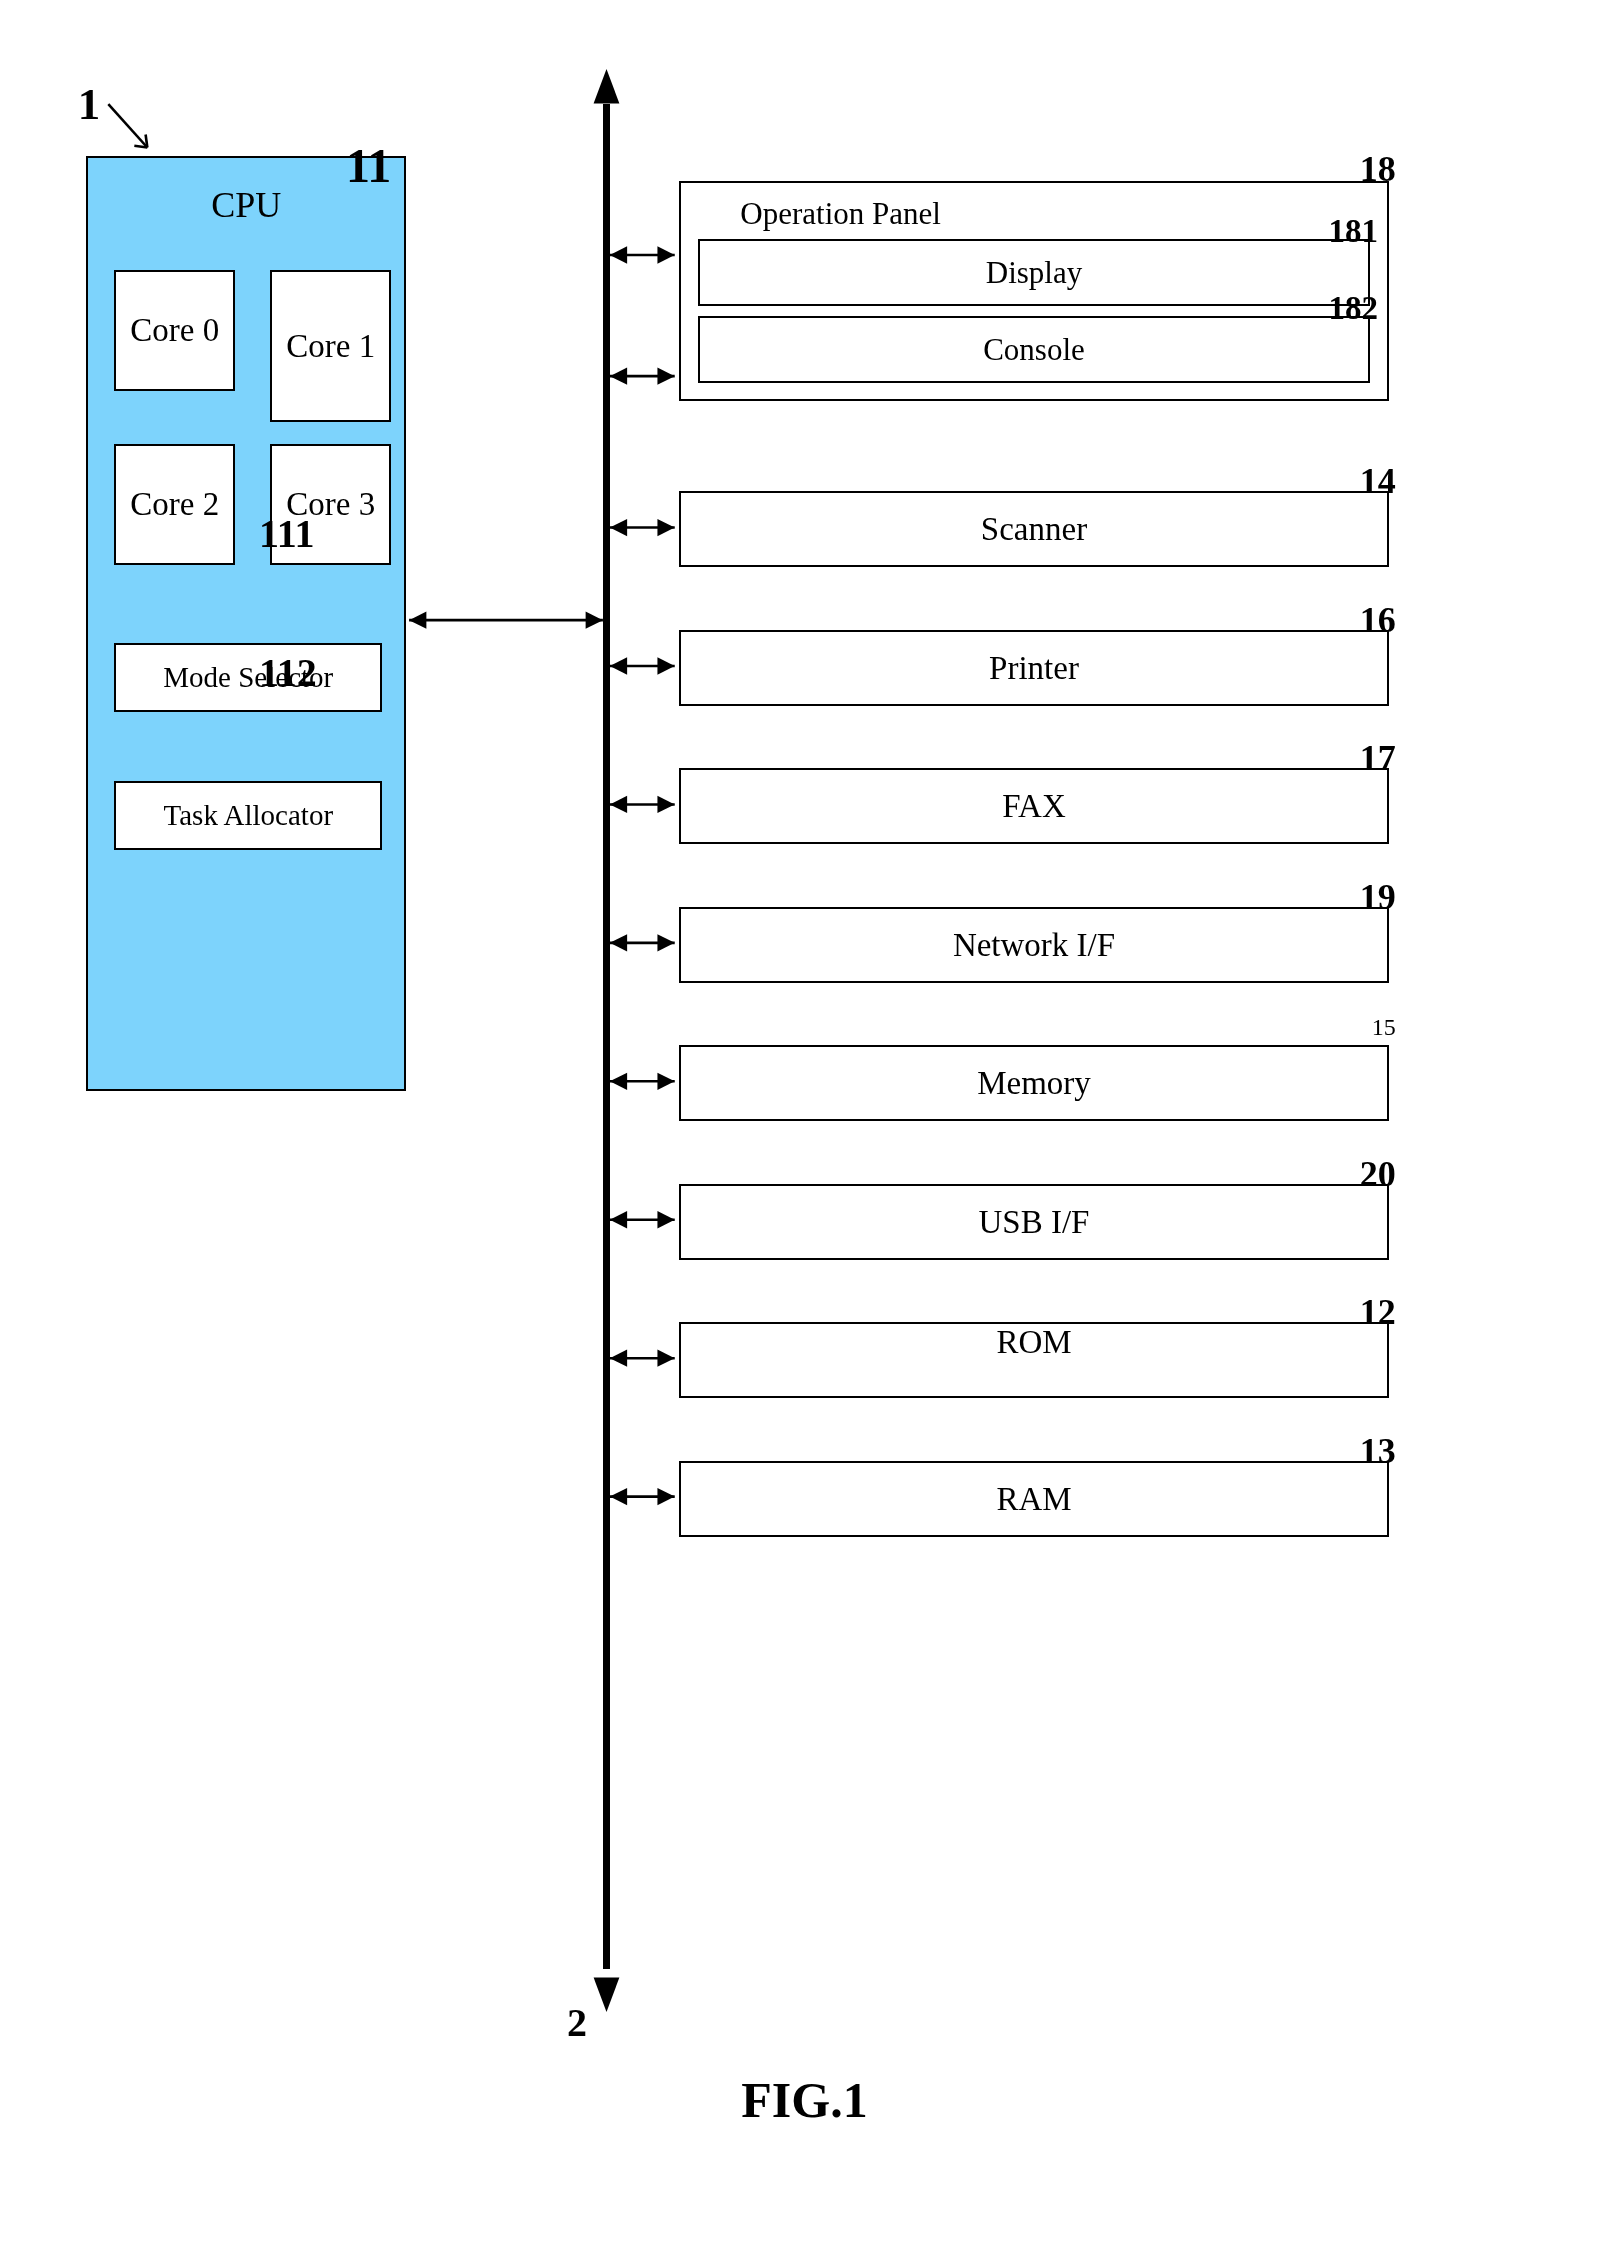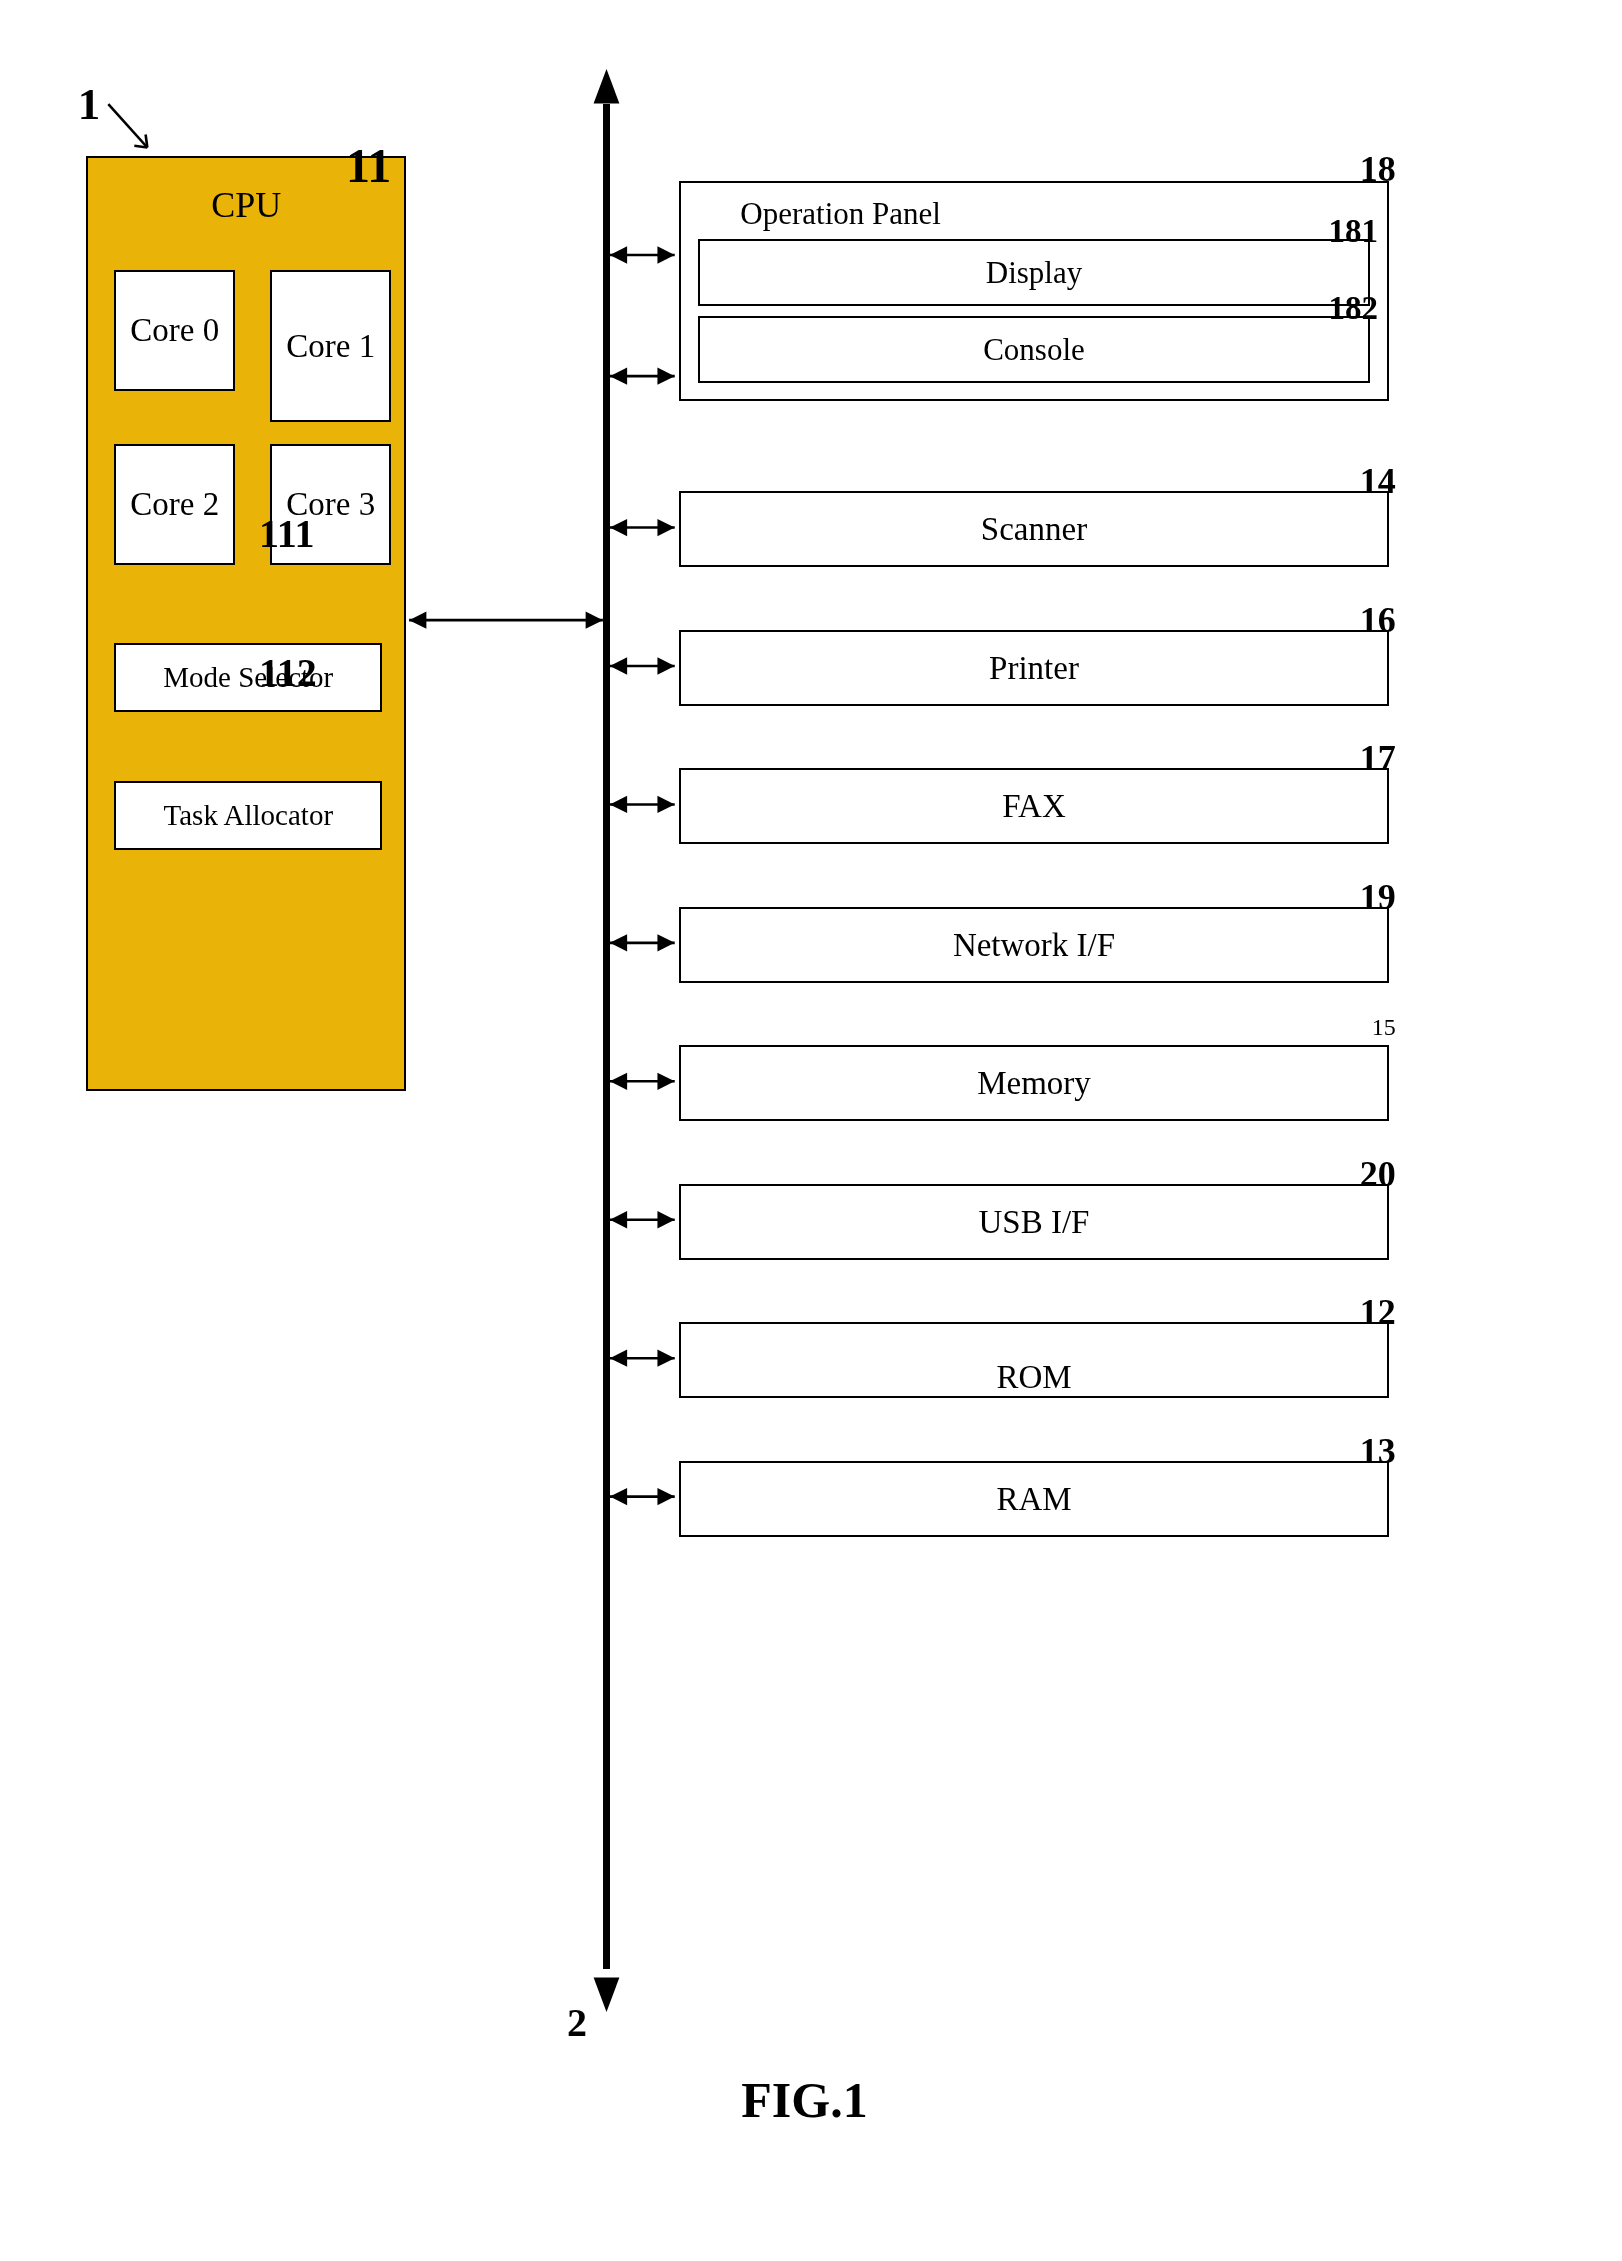--- a/index.html
+++ b/index.html
@@ -21,21 +21,21 @@
     }
 
     
     .cpu-box {
       position: absolute;
       top: 87px;
       left: 17.3px;
       width: 320px;
       height: 935px;
       border: 2.6px solid #000;
-      background: #eab308;
+      background: #7dd3fc;
     }
     .cpu-label {
       position: absolute;
       top: 26px;
       left: 50%;
       transform: translateX(-50%);
       font-size: 36px;
       white-space: nowrap;
     }
     .ref-11 {
@@ -265,21 +265,21 @@
   <div style="position:absolute; top:976px; left:610px; width:710px; height:76px; border:2.6px solid #000; background:#fff; display:flex; align-items:center; justify-content:center; font-size:33px;">
     <div style="position:absolute; top:-33px; right:-8.7px; font-size:24px; font-weight:normal;">15</div>
     <span>Memory</span>
   </div>
 
   <div style="position:absolute; top:1115px; left:610px; width:710px; height:76px; border:2.6px solid #000; background:#fff; display:flex; align-items:center; justify-content:center; font-size:33px;">
     <div style="position:absolute; top:-33px; right:-8.7px; font-size:36px; font-weight:bold;">20</div>
     <span>USB I/F</span>
   </div>
 
-  <div style="position:absolute; top:1253px; left:610px; width:710px; height:76px; border:2.6px solid #000; background:#fff; display:flex; align-items:flex-end; justify-content:center; font-size:33px;">
+  <div style="position:absolute; top:1253px; left:610px; width:710px; height:76px; border:2.6px solid #000; background:#fff; display:flex; align-items:flex-start; justify-content:center; font-size:33px;">
     <div style="position:absolute; top:-33px; right:-8.7px; font-size:36px; font-weight:bold;">12</div>
     <span>ROM</span>
   </div>
 
   <div style="position:absolute; top:1392px; left:610px; width:710px; height:76px; border:2.6px solid #000; background:#fff; display:flex; align-items:center; justify-content:center; font-size:33px;">
     <div style="position:absolute; top:-33px; right:-8.7px; font-size:36px; font-weight:bold;">13</div>
     <span>RAM</span>
   </div>
 
   <div style="position:absolute; bottom:17.3px; left:50%; transform:translateX(-50%); font-size:50px; font-weight:bold;">FIG.1</div>

